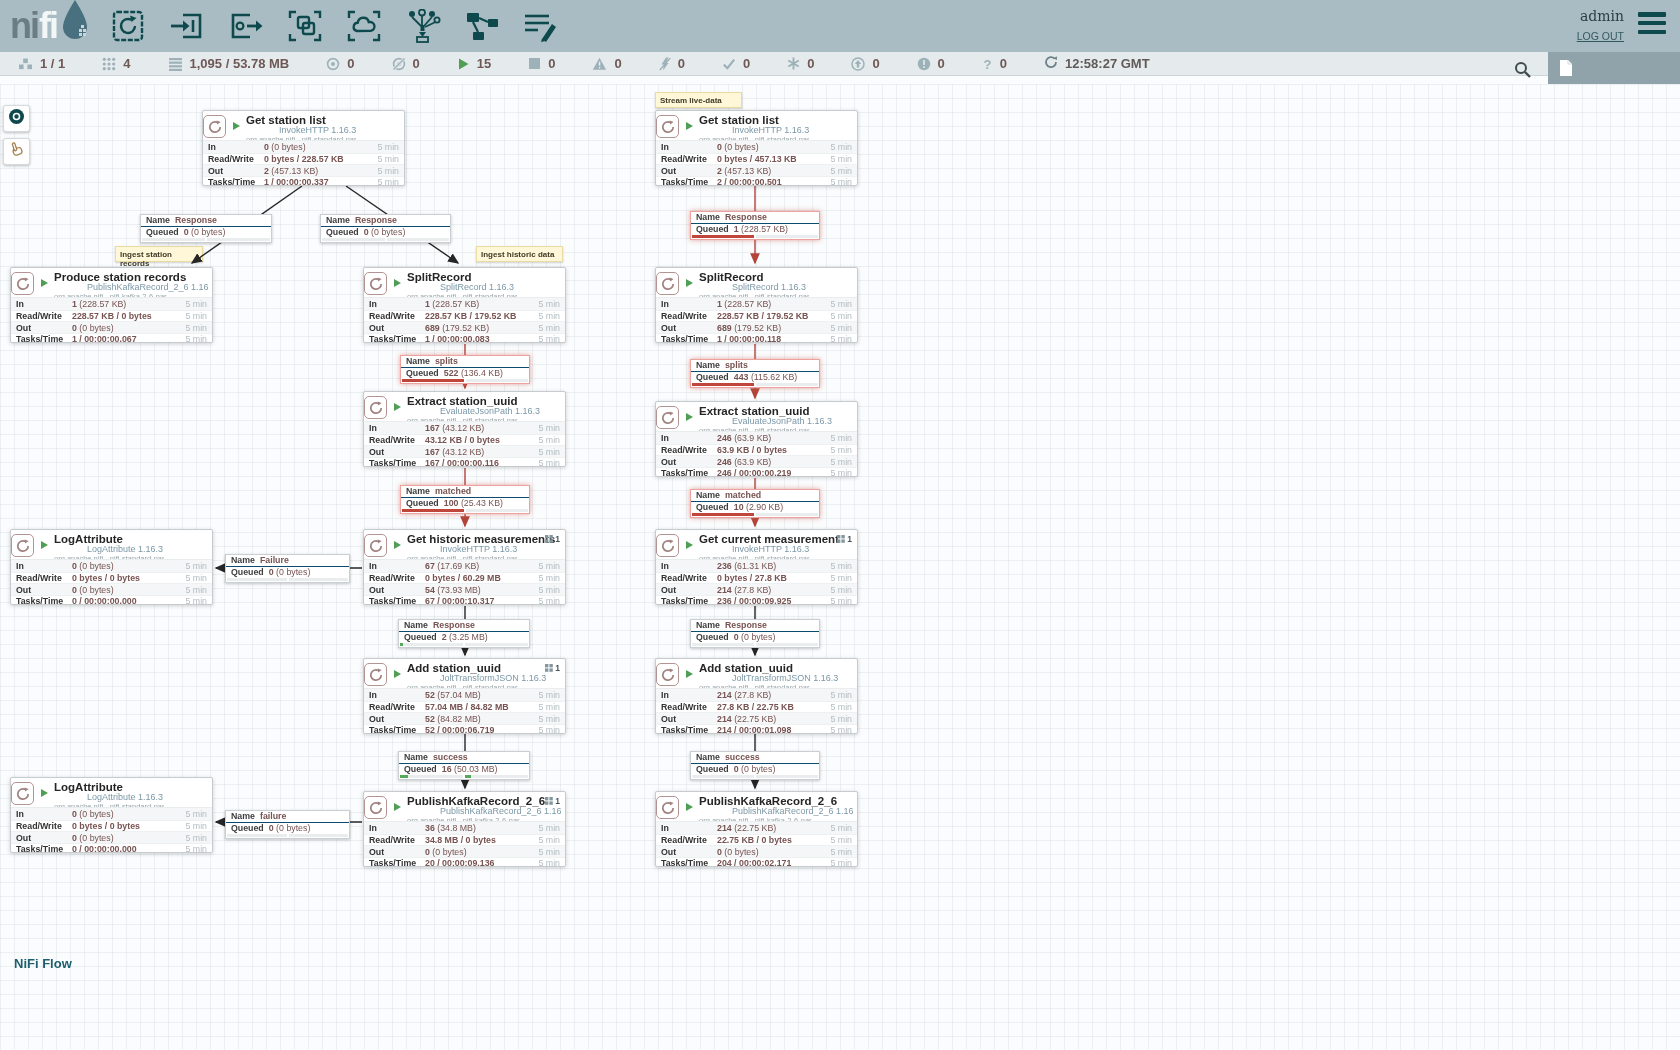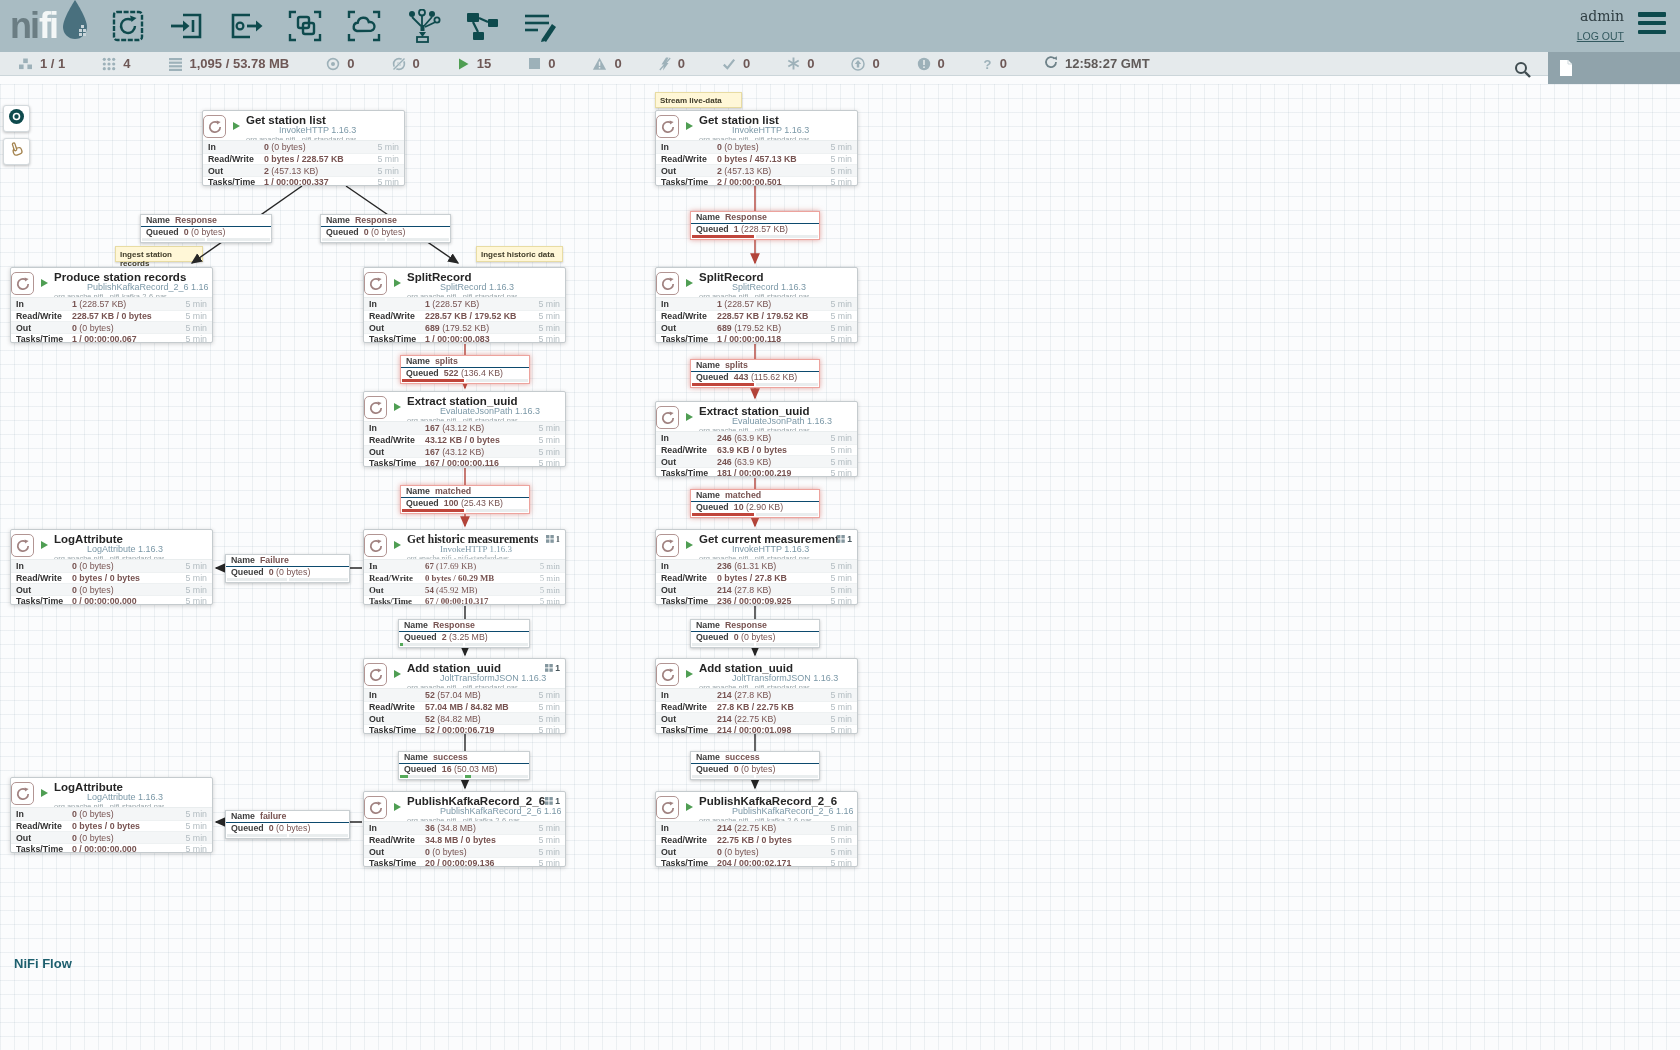--- a/index.html
+++ b/index.html
@@ -621,21 +621,21 @@
             <span class="row-window">5 min</span>
           </div>
       <div class="proc-row">
             <span class="row-label">Tasks/Time</span>
             <span class="row-value"><b>0 / 00:00:00.000</b></span>
             <span class="row-window">5 min</span>
           </div>
     </div>
   </div>
 
-  <div class="processor" style="left: 363px; top: 445px; font-family: Liberation Serif, serif;">
+  <div class="processor" style="left: 363px; top: 445px;">
     <div class="proc-header">
       <span class="proc-icon">
             <svg width="16" height="16" viewBox="0 0 16 16">
               <path d="M13.2 8 A5.2 5.2 0 1 1 10.4 3.4" fill="none" stroke="#a08280" stroke-width="1.7"></path>
               <path d="M9.6 1.4 L13.6 3 L10.2 5.6 Z" fill="#a08280"></path>
             </svg>
           </span>
       <span class="run-icon"></span>
       <div class="proc-titles">
         <div class="proc-name">Get historic measurements</div>
@@ -660,21 +660,21 @@
             <span class="row-value"><b>67</b> <span>(17.69 KB)</span></span>
             <span class="row-window">5 min</span>
           </div>
       <div class="proc-row">
             <span class="row-label">Read/Write</span>
             <span class="row-value"><b>0 bytes / 60.29 MB</b></span>
             <span class="row-window">5 min</span>
           </div>
       <div class="proc-row">
             <span class="row-label">Out</span>
-            <span class="row-value"><b>54</b> <span>(45.92 MB)</span></span>
+            <span class="row-value"><b>54</b> <span>(73.93 MB)</span></span>
             <span class="row-window">5 min</span>
           </div>
       <div class="proc-row">
             <span class="row-label">Tasks/Time</span>
             <span class="row-value"><b>67 / 00:00:10.317</b></span>
             <span class="row-window">5 min</span>
           </div>
     </div>
   </div>
 
@@ -925,21 +925,21 @@
             <span class="row-value"><b>63.9 KB / 0 bytes</b></span>
             <span class="row-window">5 min</span>
           </div>
       <div class="proc-row">
             <span class="row-label">Out</span>
             <span class="row-value"><b>246</b> <span>(63.9 KB)</span></span>
             <span class="row-window">5 min</span>
           </div>
       <div class="proc-row">
             <span class="row-label">Tasks/Time</span>
-            <span class="row-value"><b>181 / 00:00:00.219</b></span>
+            <span class="row-value"><b>246 / 00:00:00.219</b></span>
             <span class="row-window">5 min</span>
           </div>
     </div>
   </div>
 
   <div class="processor" style="left: 655px; top: 445px;">
     <div class="proc-header">
       <span class="proc-icon">
             <svg width="16" height="16" viewBox="0 0 16 16">
               <path d="M13.2 8 A5.2 5.2 0 1 1 10.4 3.4" fill="none" stroke="#a08280" stroke-width="1.7"></path>

